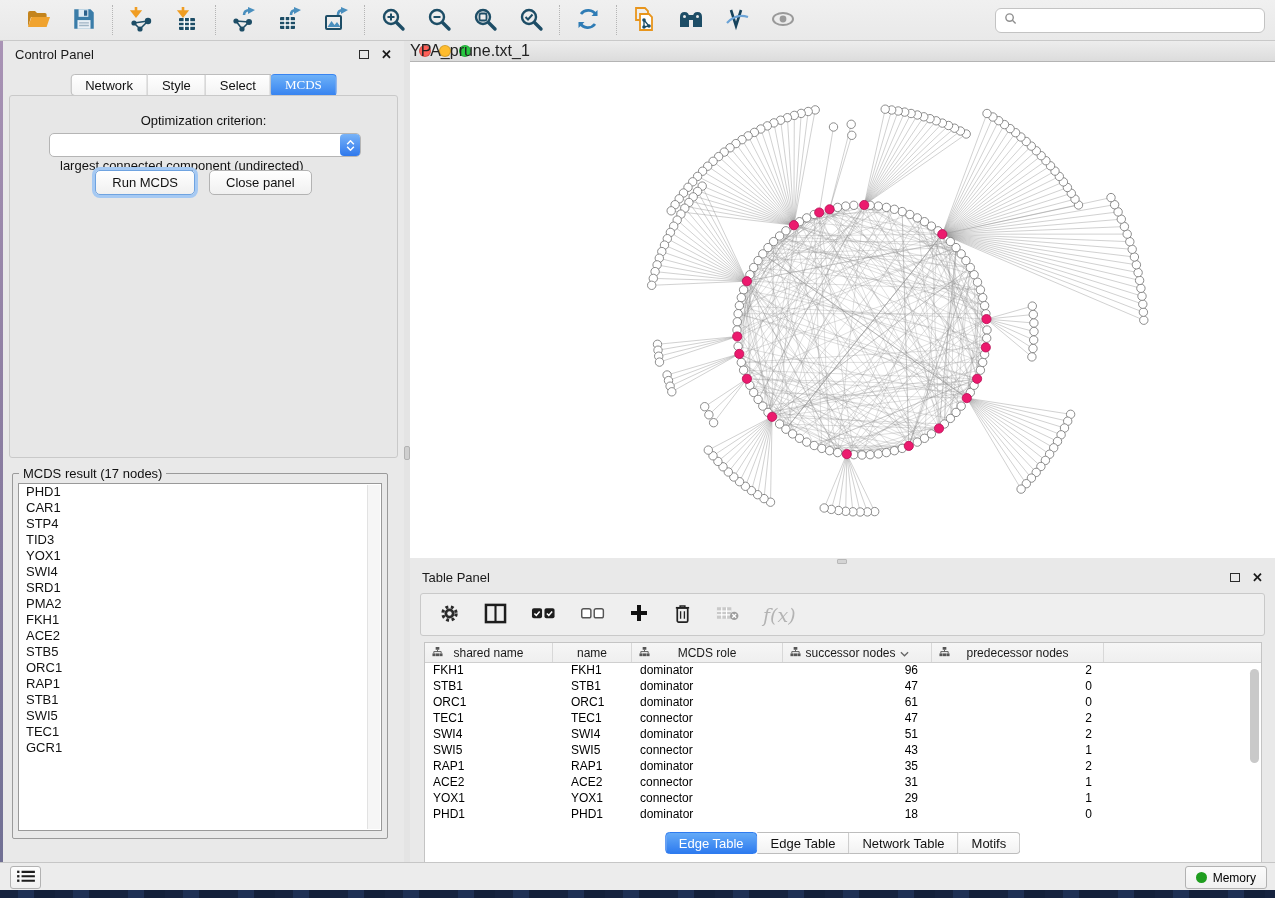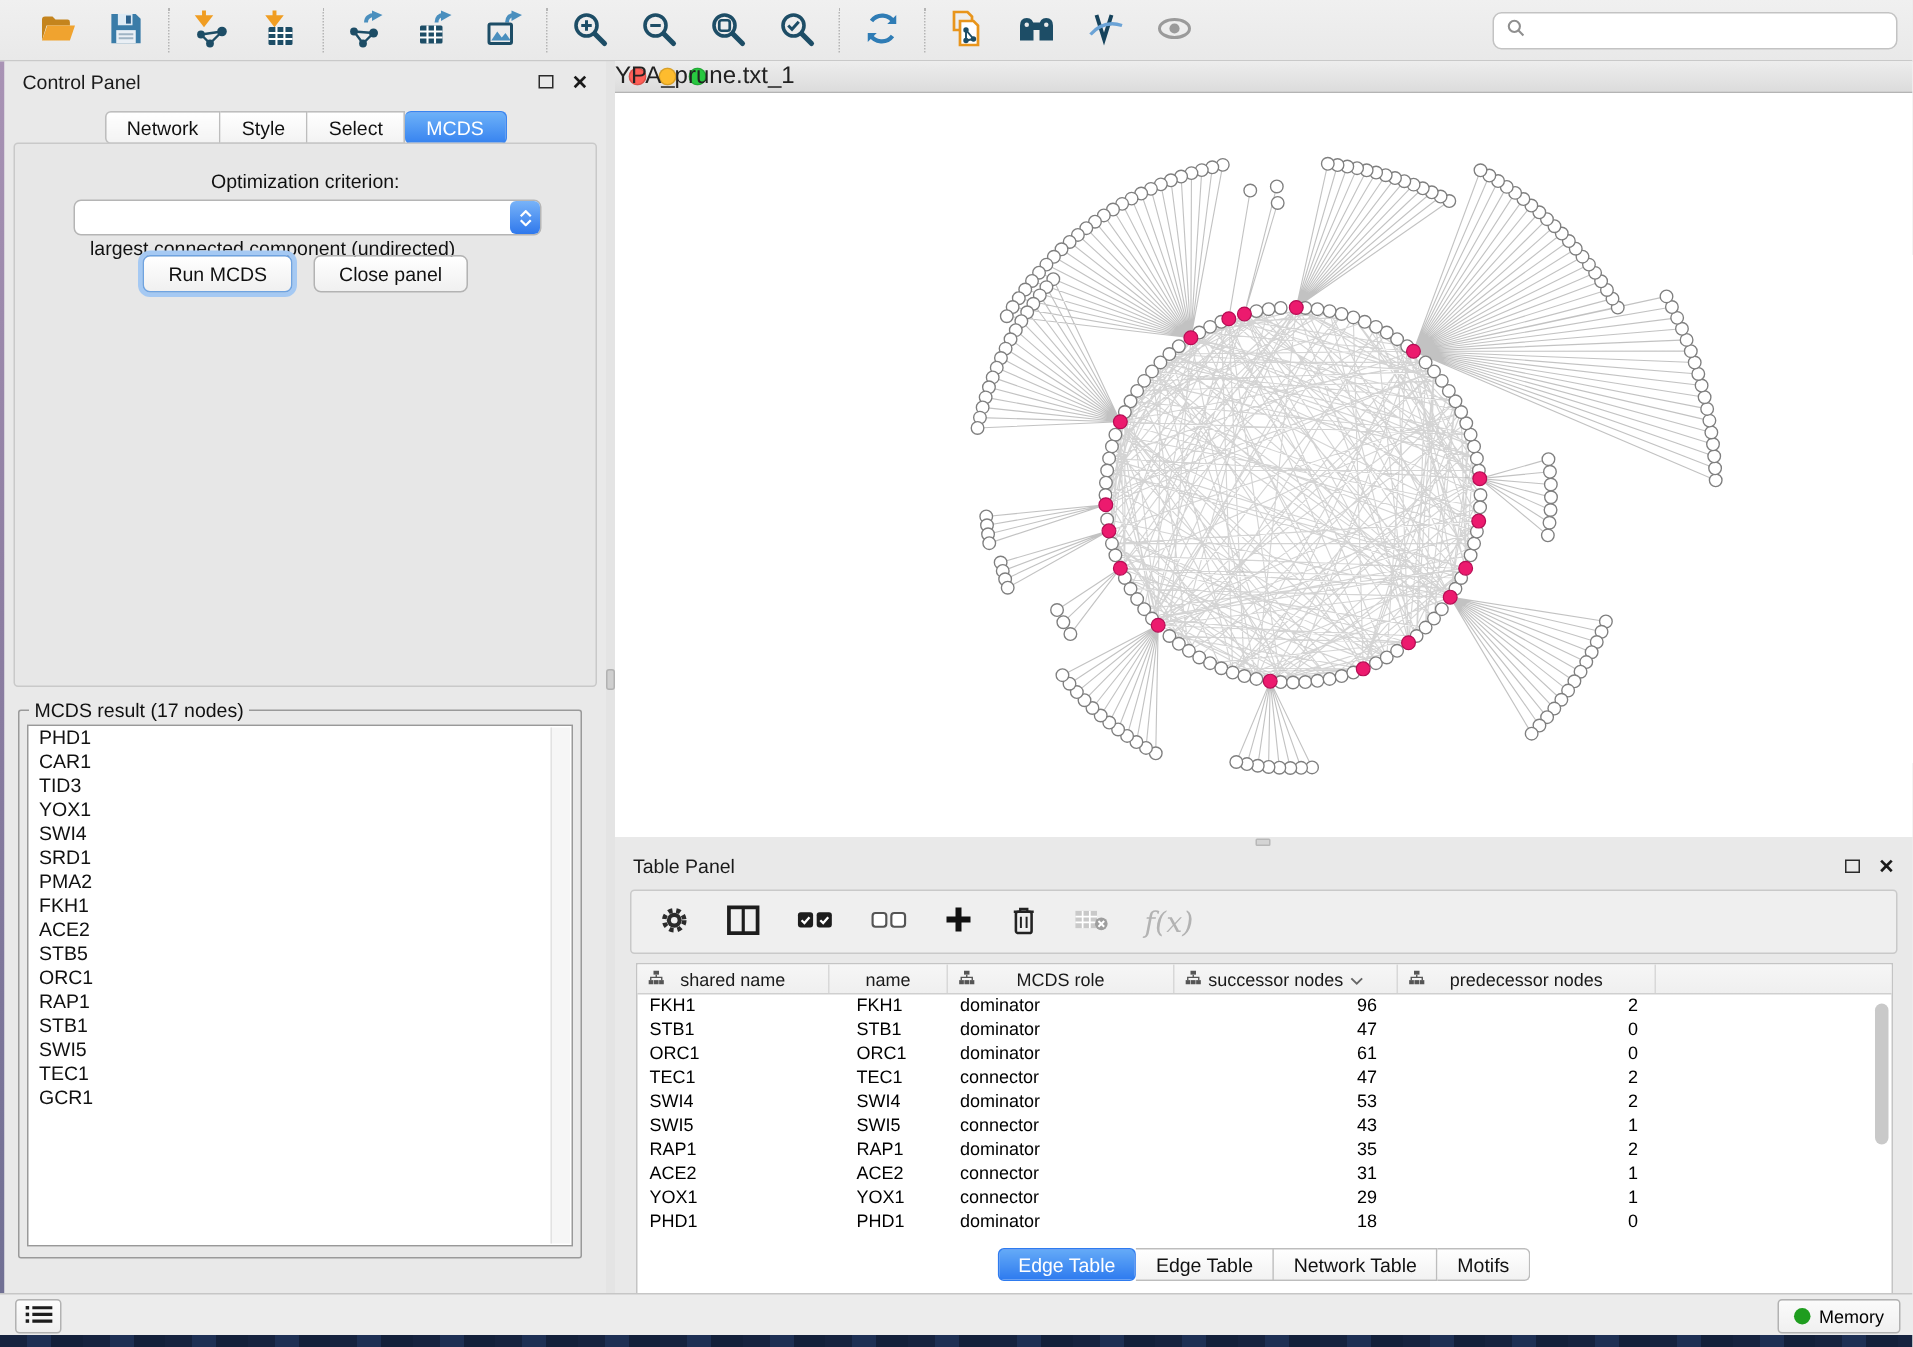--- a/index.html
+++ b/index.html
@@ -30,21 +30,21 @@
   .ph-icons { margin-left:auto; display:flex; align-items:center; gap:12px; }
   .float-box { display:inline-block; width:10px; height:9px; border:1.6px solid #2b2b2b; background:transparent; cursor:pointer; }
   .close-x { font-size:13px; font-weight:bold; color:#1a1a1a; line-height:1; cursor:pointer; }
 
   
   .control-panel { position:absolute; left:3px; top:41px; width:401px; height:821px; background:#e9e9e9; }
   .cp-tabs { position:absolute; top:33px; left:50%; transform:translateX(-50%); display:flex; }
   .cp-tab { height:22px; padding:0 14px; background:linear-gradient(#ffffff,#f3f3f3); border:1px solid #bdbdbd; border-left:none;
     font-size:13px; color:#111; display:flex; align-items:center; cursor:pointer; }
   .cp-tab:first-child { border-left:1px solid #bdbdbd; border-radius:4px 0 0 4px; }
-  .cp-tab:last-child { border-radius:0 4px 4px 0; }
+  .cp-tab:last-child { border-radius:0 4px 4px 0;font-family:Liberation Serif, serif; }
   .cp-tab.active { background:linear-gradient(#6db1f8,#3884f0); border-color:#3884f0; color:#fff; border-radius:4px; }
   .cp-content { position:absolute; left:6px; top:54px; width:389px; height:363px; background:#e7e7e7;
     border:1px solid #c9c9c9; border-radius:3px; }
   .opt-label { position:absolute; top:17px; width:100%; text-align:center; font-size:13px; }
   .dropdown { position:absolute; top:37px; left:39px; width:312px; height:24px; background:#fff; border:1px solid #b5b5b5;
     border-radius:5px; display:flex; align-items:center; cursor:pointer; }
   .dropdown .dd-label { flex:1; padding-left:10px; font-size:13px; white-space:nowrap; overflow:hidden;margin-top:40px; }
   .dd-stepper { width:20px; height:22px; margin-right:0px; border-radius:4px;
     background:linear-gradient(#78b3f8,#2f78ec); display:flex; flex-direction:column; align-items:center; justify-content:center; gap:1px; }
   .btnrow { position:absolute; top:74px; width:100%; display:flex; justify-content:center; gap:14px; }
@@ -298,20 +298,21 @@
       <button class="mac-btn focusring">Run MCDS</button>
       <button class="mac-btn">Close panel</button>
     </div>
   </div>
   <fieldset class="result-group">
     <legend>MCDS result (17 nodes)</legend>
     <div class="result-list">
       <div>
           <div class="result-item">PHD1</div>
           <div class="result-item">CAR1</div>
+          <div class="result-item">STP4</div>
           <div class="result-item">TID3</div>
           <div class="result-item">YOX1</div>
           <div class="result-item">SWI4</div>
           <div class="result-item">SRD1</div>
           <div class="result-item">PMA2</div>
           <div class="result-item">FKH1</div>
           <div class="result-item">ACE2</div>
           <div class="result-item">STB5</div>
           <div class="result-item">ORC1</div>
           <div class="result-item">RAP1</div>
@@ -735,21 +736,21 @@
           <div class="td t0">TEC1</div>
           <div class="td t1">TEC1</div>
           <div class="td t2">connector</div>
           <div class="td t3">47</div>
           <div class="td t4">2</div>
         </div>
         <div class="trow">
           <div class="td t0">SWI4</div>
           <div class="td t1">SWI4</div>
           <div class="td t2">dominator</div>
-          <div class="td t3">53</div>
+          <div class="td t3">51</div>
           <div class="td t4">2</div>
         </div>
         <div class="trow">
           <div class="td t0">SWI5</div>
           <div class="td t1">SWI5</div>
           <div class="td t2">connector</div>
           <div class="td t3">43</div>
           <div class="td t4">1</div>
         </div>
         <div class="trow">

